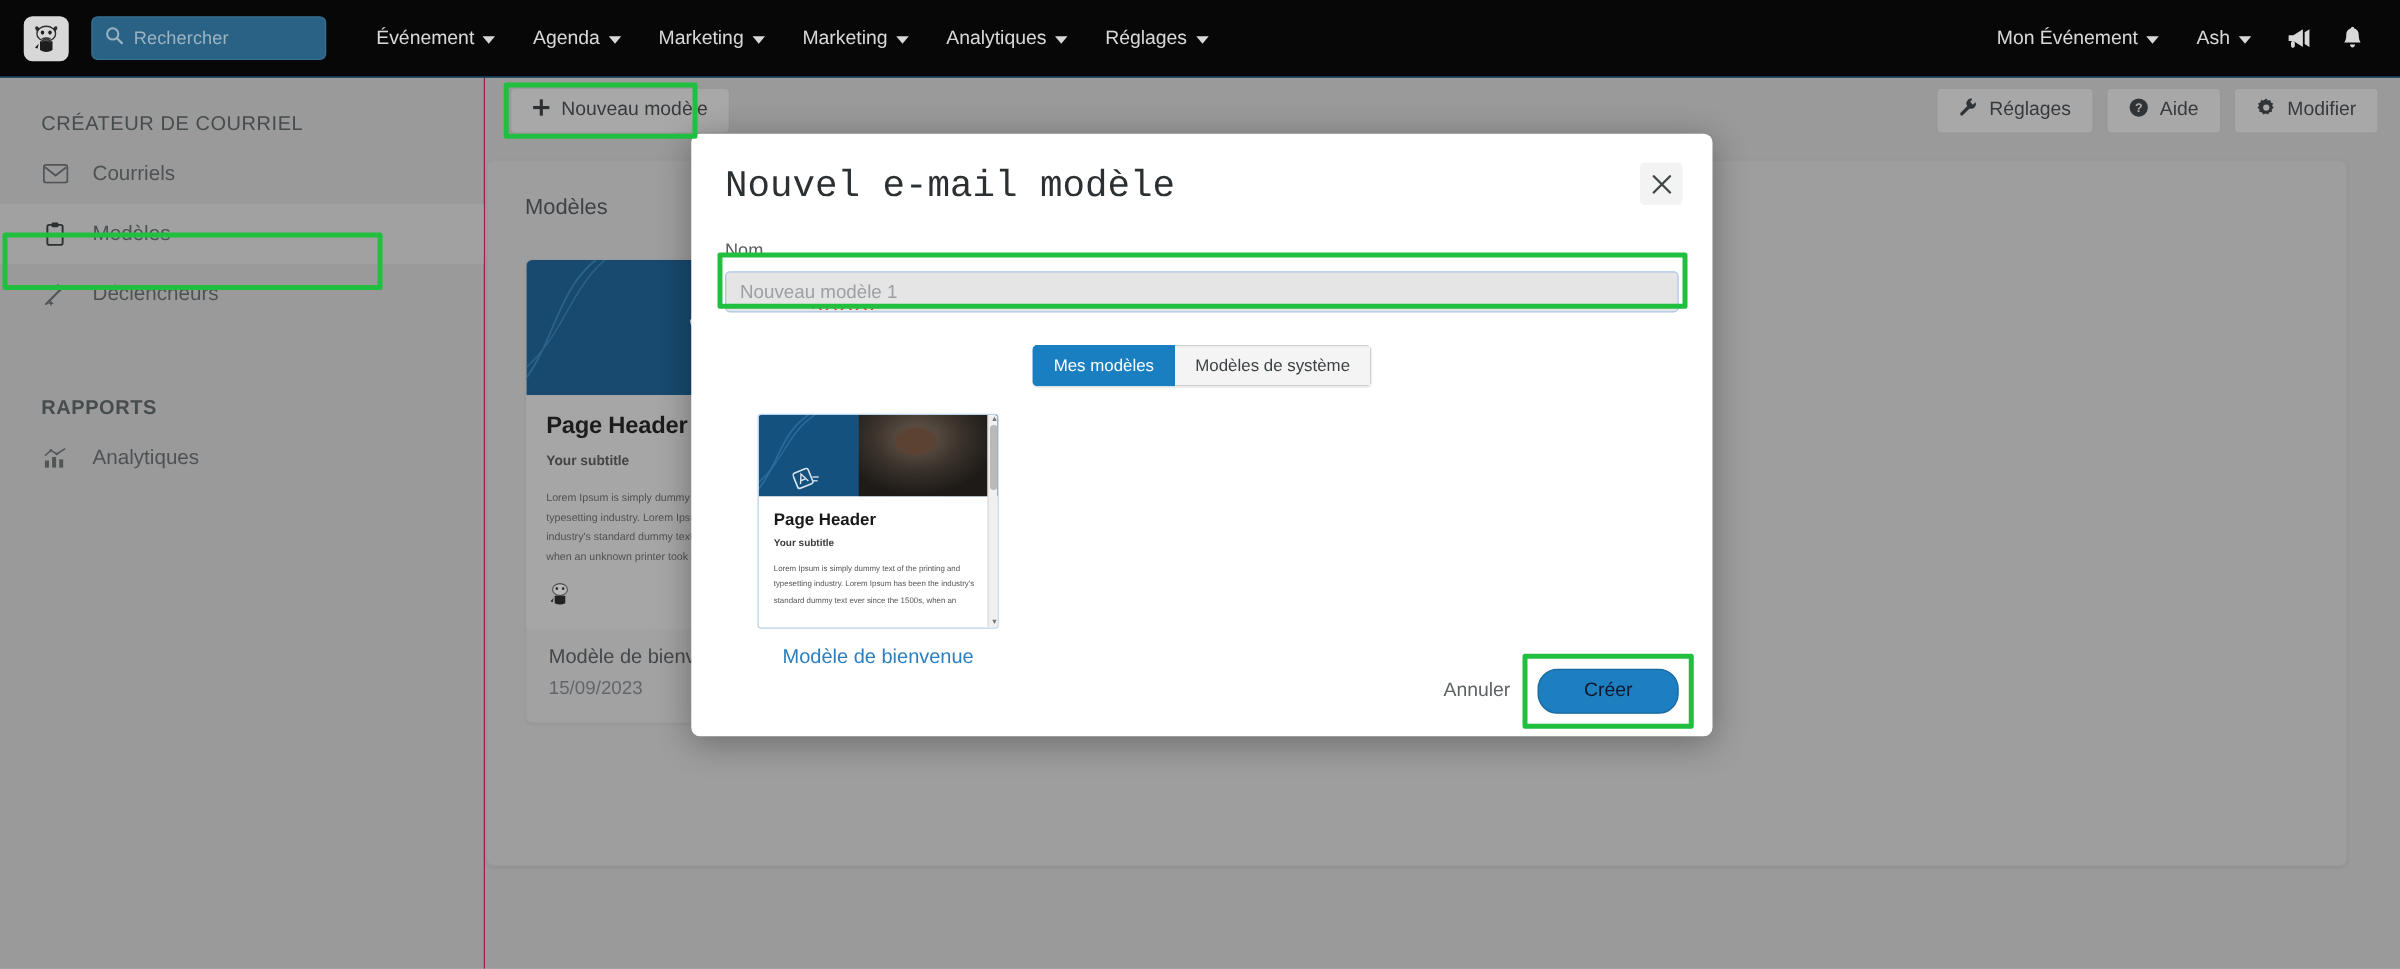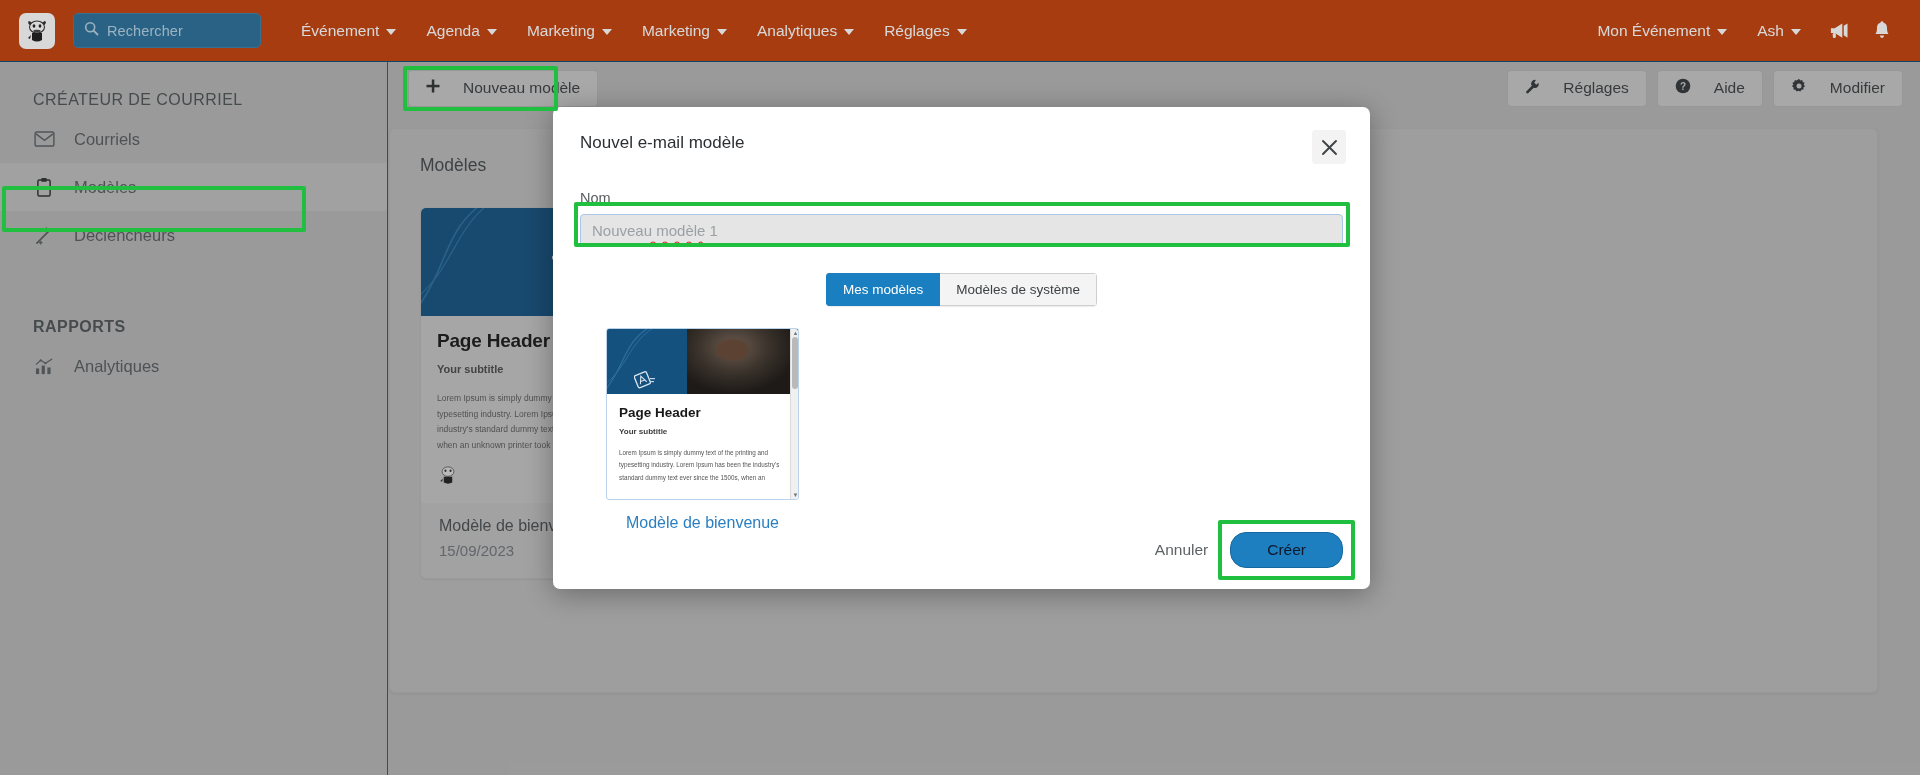--- a/index.html
+++ b/index.html
@@ -7,21 +7,21 @@
     width: 1920px; height: 775px;
     font-family: "Liberation Sans", sans-serif;
     background: #b4b4b4;
     overflow: hidden;
   }
   #app { position: relative; width: 1920px; height: 775px; }
 
   
   .topnav {
     position: absolute; top: 0; left: 0; width: 1920px; height: 62px;
-    background: #c2410c;
+    background: #000000;
     display: flex; align-items: center;
     border-bottom: 1px solid #0d4d79;
     z-index: 5;
   }
   .brand-logo {
     width: 36px; height: 36px; margin-left: 19px;
     background: #ffffff; border-radius: 7px;
     display: flex; align-items: center; justify-content: center;
     overflow: hidden; flex: none;
   }
@@ -77,21 +77,21 @@
   }
 
   
   .main { position: absolute; left: 389px; top: 62px; width: 1531px; height: 713px; }
   .toolbar {
     position: relative; height: 52px; width: 100%;
     display: flex; align-items: center;
   }
   .btn-grey {
     background: #c5c5c5; border: 1px solid #b0b0b0; border-radius: 4px;
-    height: 37px; display: inline-flex; align-items: center; gap: 23px;
+    height: 37px; display: inline-flex; align-items: center; gap: 9px;
     padding: 0 17px; font-size: 15.5px; color: #3b3f42;
     cursor: pointer; white-space: nowrap;
   }
   .toolbar-left { margin-left: 19px; }
   .toolbar-right { margin-left: auto; display: flex; gap: 10px; margin-right: 17px; }
 
   .content-card {
     position: absolute; left: 0px; top: 66px; width: 1489px; height: 565px;
     background: #b9b9b9; border: 1px solid #b2b2b2; border-radius: 6px;
     box-shadow: 0 1px 3px rgba(0,0,0,.07);
@@ -122,21 +122,21 @@
   .modal {
     position: absolute; left: 553px; top: 107px; width: 817px; height: 482px;
     background: #ffffff; border-radius: 7px;
     box-shadow: 0 5px 28px rgba(0,0,0,.33); z-index: 30;
     display: flex; flex-direction: column;
   }
   .modal-head {
     display: flex; align-items: flex-start; justify-content: space-between;
     padding: 26px 24px 0 27px;
   }
-  .modal-title { font-size: 17px; color: #2c3033; font-weight: 400; }
+  .modal-title { font-size: 30px; color: #2c3033; font-weight: 400; font-family: Liberation Mono, monospace; }
   .modal-close {
     width: 34px; height: 34px; border-radius: 4px; background: #f3f3f3;
     display: flex; align-items: center; justify-content: center;
     cursor: pointer; color: #4a4e51; font-size: 21px; line-height: 1;
     margin-top: -3px;
   }
   .modal-body { padding: 0 27px; flex: 1; }
   .field-label { font-size: 14.5px; color: #585d60; margin-top: 26px; }
   .name-input-wrap { margin-top: 8px; position: relative; }
   .name-input {

